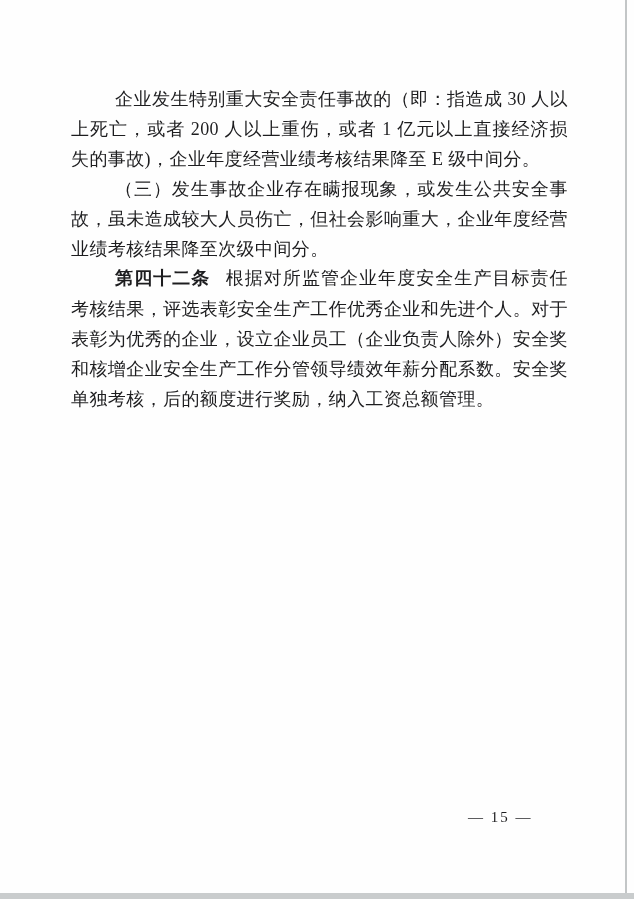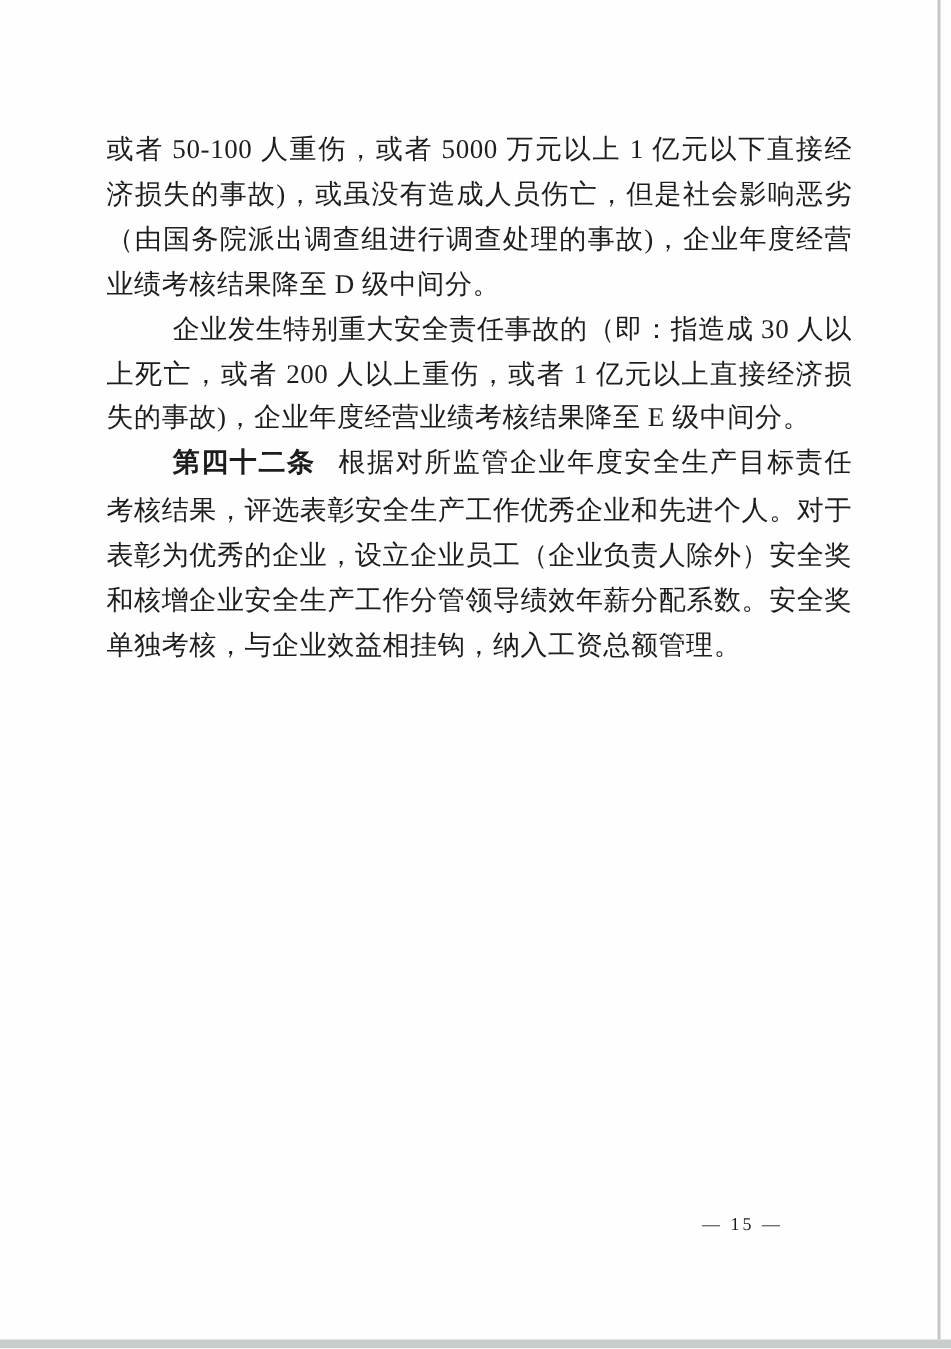--- a/index.html
+++ b/index.html
@@ -39,21 +39,21 @@
   }
   .article-lead {
     font-weight: bold;
     margin-right: 0.85em;
     font-family: Liberation Mono, monospace;
   }
   .footer {
     position: absolute;
     top: 809px;
     left: 468px;
-    font-size: 12px;
+    font-size: 15px;
     letter-spacing: 2px;
     color: var(--text-color, #1d1d1f);
     white-space: nowrap;
   }
   .right-edge {
     position: absolute;
     top: 0;
     left: 625px;
     width: 2px;
     height: 893px;
@@ -66,22 +66,22 @@
     width: 634px;
     height: 6px;
     background: var(--bottom-strip, #c9cccd);
   }
 </style>
 </head>
 <body>
 
 <div class="page">
   <div class="content">
-    <p class="para no-indent">或者 50-100 人重伤，或者 5000 万元以上 1 亿元以下直接经济损失的事故)，或虽没有造成人员伤亡，但是社会影响恶劣（由国务院派出调查组进行调查处理的事故)，企业年度经营业绩考核结果降至 D 级中间分。</p>
     <p class="para">企业发生特别重大安全责任事故的（即：指造成 30 人以上死亡，或者 200 人以上重伤，或者 1 亿元以上直接经济损失的事故)，企业年度经营业绩考核结果降至 E 级中间分。</p>
-    <p class="para"><span class="article-lead">第四十二条</span><span>根据对所监管企业年度安全生产目标责任考核结果，评选表彰安全生产工作优秀企业和先进个人。对于表彰为优秀的企业，设立企业员工（企业负责人除外）安全奖和核增企业安全生产工作分管领导绩效年薪分配系数。安全奖单独考核，与企业效益相挂钩，纳入工资总额管理。</span></p>
+    <p class="para">（三）发生事故企业存在瞒报现象，或发生公共安全事故，虽未造成较大人员伤亡，但社会影响重大，企业年度经营业绩考核结果降至次级中间分。</p>
+    <p class="para"><span class="article-lead">第四十二条</span><span>根据对所监管企业年度安全生产目标责任考核结果，评选表彰安全生产工作优秀企业和先进个人。对于表彰为优秀的企业，设立企业员工（企业负责人除外）安全奖和核增企业安全生产工作分管领导绩效年薪分配系数。安全奖单独考核，后的额度进行奖励，纳入工资总额管理。</span></p>
   </div>
 
   <div class="footer">— 15 —</div>
 
   <div class="right-edge"></div>
   <div class="bottom-edge"></div>
 </div>
 
 </body></html>

